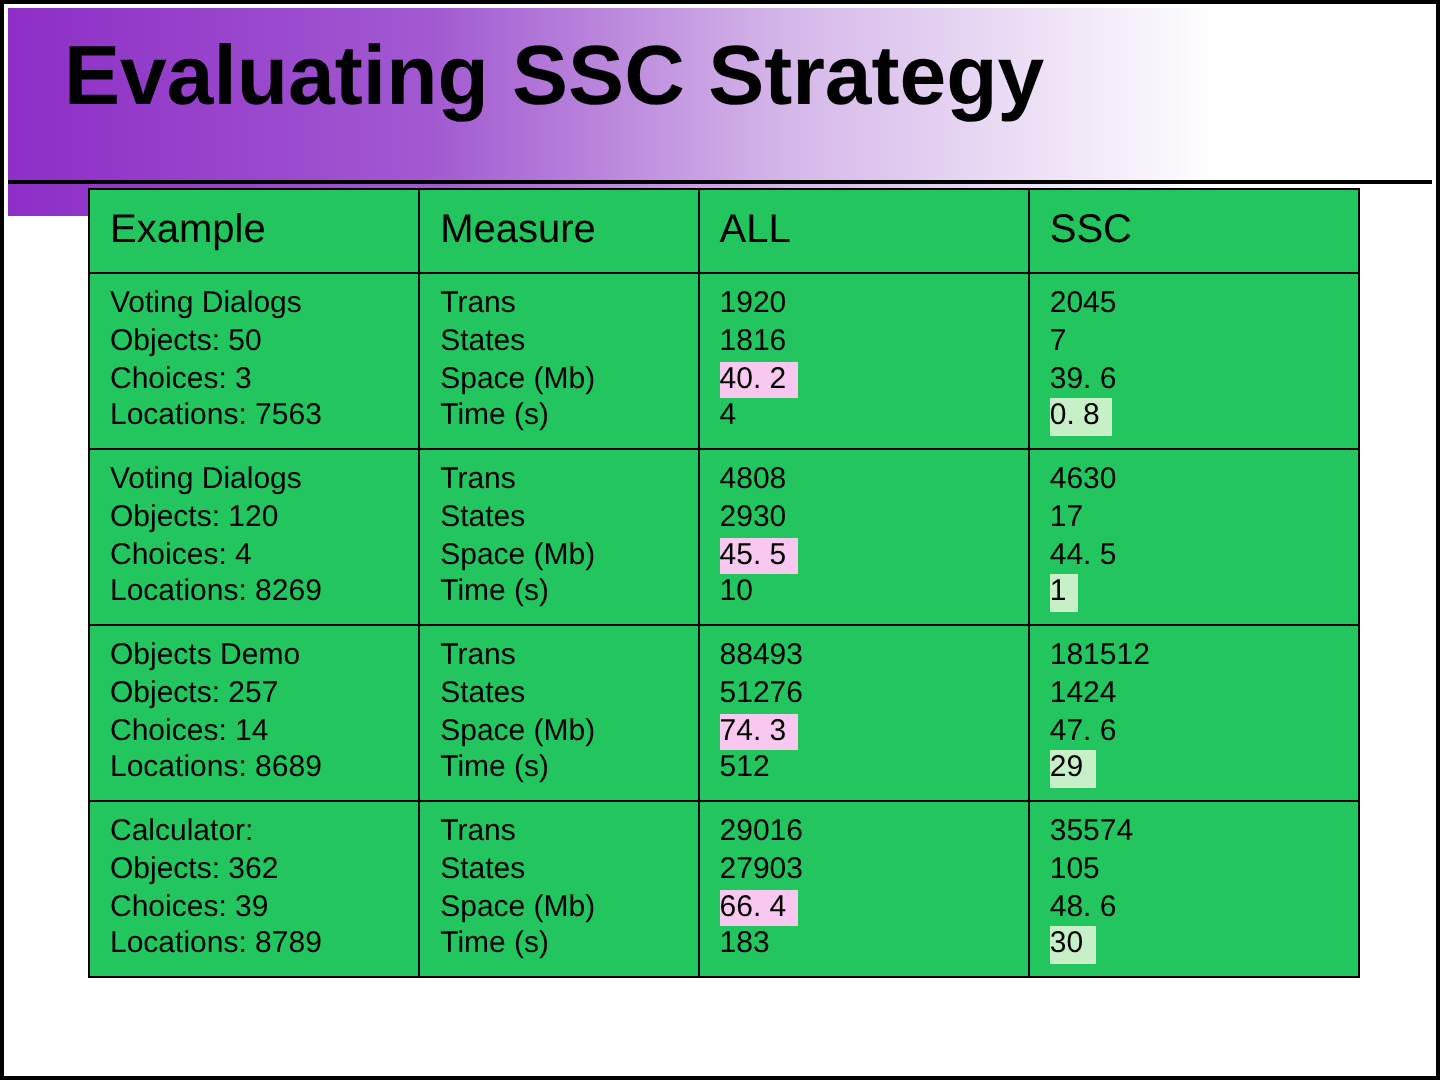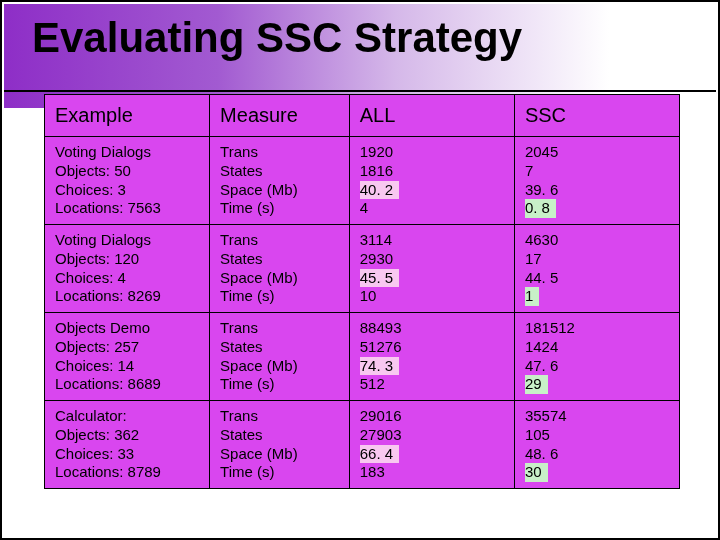--- a/index.html
+++ b/index.html
@@ -45,21 +45,21 @@
   }
   table.data {
     position: absolute;
     top: 92px;
     left: 42px;
     width: 636px;
     border-collapse: collapse;
     font-size: 15px;
     line-height: 1.25;
     color: #000;
-    background: #d946ef;
+    background: #22c55e;
   }
   table.data th, table.data td {
     border: 1px solid #000;
     padding: 6px 10px;
     vertical-align: top;
     text-align: left;
   }
   table.data th {
     font-size: 20px;
     font-weight: 400;
@@ -135,21 +135,21 @@
             <span class="ex-line">Choices: 4</span>
             <span class="ex-line">Locations: 8269</span>
           </td>
           <td>
             <span class="me-line">Trans</span>
             <span class="me-line">States</span>
             <span class="me-line">Space (Mb)</span>
             <span class="me-line">Time (s)</span>
           </td>
           <td class="num-cell">
-            <div class="al-line"><span>3114</span></div>
+            <div class="al-line"><span>4808</span></div>
             <div class="al-line"><span>2930</span></div>
             <div class="al-line"><span class="hl-pink">45. 5</span></div>
             <div class="al-line"><span>10</span></div>
           </td>
           <td class="num-cell">
             <div class="ss-line"><span>4630</span></div>
             <div class="ss-line"><span>17</span></div>
             <div class="ss-line"><span>44. 5</span></div>
             <div class="ss-line"><span class="hl-green">1</span></div>
           </td>
@@ -177,21 +177,21 @@
             <div class="ss-line"><span>181512</span></div>
             <div class="ss-line"><span>1424</span></div>
             <div class="ss-line"><span>47. 6</span></div>
             <div class="ss-line"><span class="hl-green">29</span></div>
           </td>
         </tr>
         <tr>
           <td>
             <span class="ex-line">Calculator:</span>
             <span class="ex-line">Objects: 362</span>
-            <span class="ex-line">Choices: 33</span>
+            <span class="ex-line">Choices: 39</span>
             <span class="ex-line">Locations: 8789</span>
           </td>
           <td>
             <span class="me-line">Trans</span>
             <span class="me-line">States</span>
             <span class="me-line">Space (Mb)</span>
             <span class="me-line">Time (s)</span>
           </td>
           <td class="num-cell">
             <div class="al-line"><span>29016</span></div>

